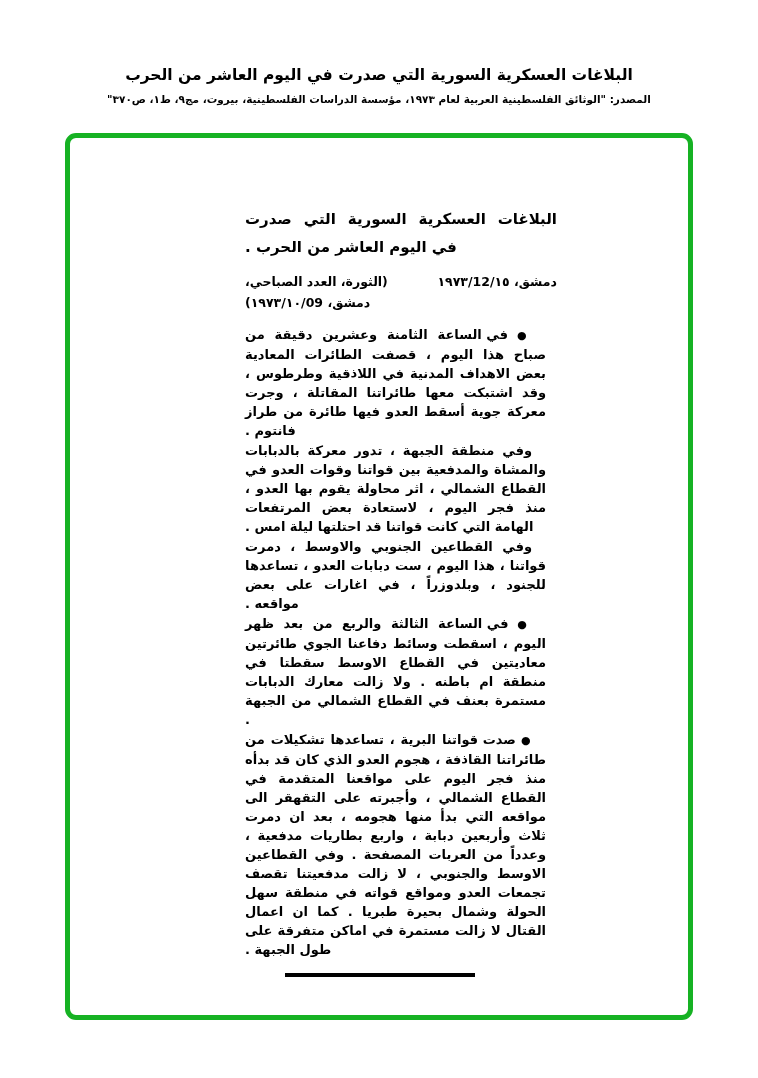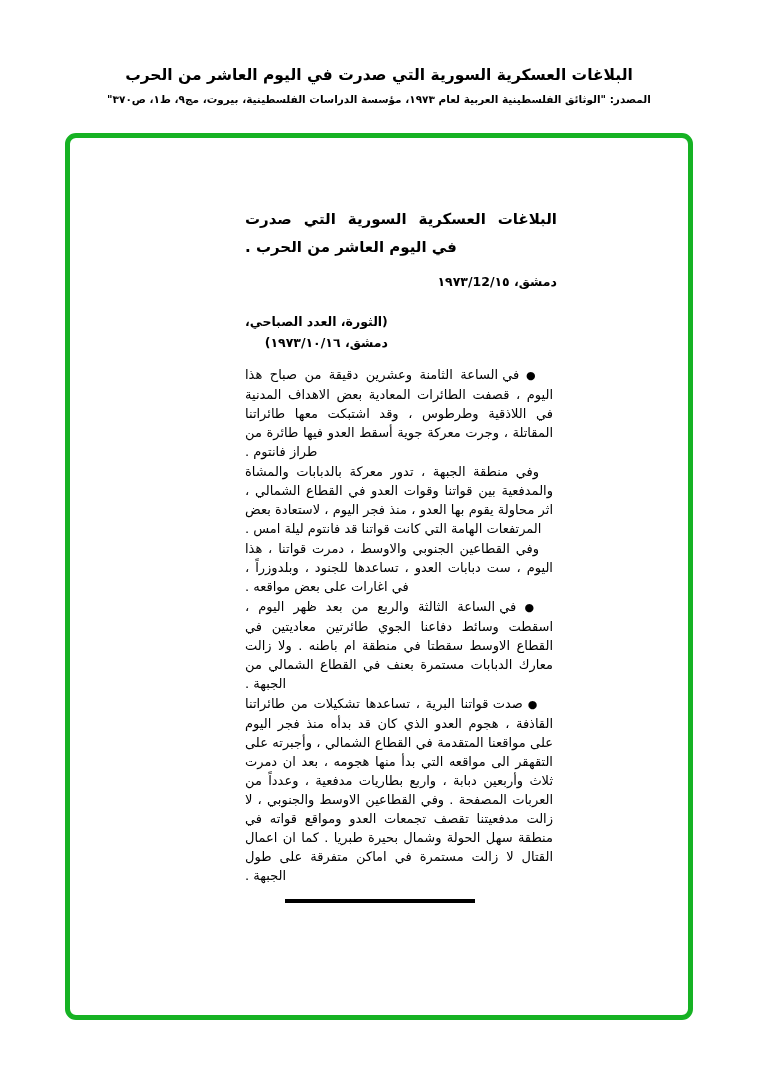--- a/index.html
+++ b/index.html
@@ -39,24 +39,24 @@
     font-size:15px;font-weight:bold;line-height:28px;
     text-align:justify;text-align-last:left;
     margin:0 0 10px 0;
   }
   .dateline{
     display:flex;justify-content:space-between;align-items:flex-start;
     font-size:12.5px;font-weight:bold;line-height:21px;
     margin:0 0 12px 0;
   }
   .dateline-date{white-space:nowrap;}
-  .dateline-publication{text-align:right;margin-top:40px;}
+  .dateline-publication{text-align:left;}
   .paragraphs p{
-    margin:0 4px 1px 0;
-    font-size:13px;font-weight:normal;line-height:19px;
+    margin:0 11px 1px 0;
+    font-size:13px;font-weight:bold;line-height:19px;
     text-align:justify;text-align-last:left;
     text-indent:14px;
   }
   .bullet{font-size:11px;}
   .separator-line{
     width:190px;height:4px;background:#000;
     margin:14px auto 0 40px;
   }
 </style>
 </head>
@@ -71,27 +71,27 @@
 
   <div class="document-frame">
     <div class="scanned-document">
 
       <div class="doc-title">البلاغات العسكرية السورية التي صدرت في اليوم العاشر من الحرب .</div>
 
       <div class="dateline">
         <div class="dateline-date">دمشق، ١٩٧٣/12/١٥</div>
         <div class="dateline-publication">
           <div>(الثورة، العدد الصباحي،</div>
-          <div>دمشق، ١٩٧٣/١٠/١٦)</div>
+          <div>دمشق، ١٩٧٣/١٠/09)</div>
         </div>
       </div>
 
       <div class="paragraphs">
           <p><span class="bullet">● </span>في الساعة الثامنة وعشرين دقيقة من صباح هذا اليوم ، قصفت الطائرات المعادية بعض الاهداف المدنية في اللاذقية وطرطوس ، وقد اشتبكت معها طائراتنا المقاتلة ، وجرت معركة جوية أسقط العدو فيها طائرة من طراز فانتوم .</p>
-          <p>وفي منطقة الجبهة ، تدور معركة بالدبابات والمشاة والمدفعية بين قواتنا وقوات العدو في القطاع الشمالي ، اثر محاولة يقوم بها العدو ، منذ فجر اليوم ، لاستعادة بعض المرتفعات الهامة التي كانت قواتنا قد فانتوم ليلة امس .</p>
+          <p>وفي منطقة الجبهة ، تدور معركة بالدبابات والمشاة والمدفعية بين قواتنا وقوات العدو في القطاع الشمالي ، اثر محاولة يقوم بها العدو ، منذ فجر اليوم ، لاستعادة بعض المرتفعات الهامة التي كانت قواتنا قد احتلتها ليلة امس .</p>
           <p>وفي القطاعين الجنوبي والاوسط ، دمرت قواتنا ، هذا اليوم ، ست دبابات العدو ، تساعدها للجنود ، وبلدوزراً ، في اغارات على بعض مواقعه .</p>
           <p><span class="bullet">● </span>في الساعة الثالثة والربع من بعد ظهر اليوم ، اسقطت وسائط دفاعنا الجوي طائرتين معاديتين في القطاع الاوسط سقطتا في منطقة ام باطنه . ولا زالت معارك الدبابات مستمرة بعنف في القطاع الشمالي من الجبهة .</p>
           <p><span class="bullet">● </span>صدت قواتنا البرية ، تساعدها تشكيلات من طائراتنا القاذفة ، هجوم العدو الذي كان قد بدأه منذ فجر اليوم على مواقعنا المتقدمة في القطاع الشمالي ، وأجبرته على التقهقر الى مواقعه التي بدأ منها هجومه ، بعد ان دمرت ثلاث وأربعين دبابة ، واربع بطاريات مدفعية ، وعدداً من العربات المصفحة . وفي القطاعين الاوسط والجنوبي ، لا زالت مدفعيتنا تقصف تجمعات العدو ومواقع قواته في منطقة سهل الحولة وشمال بحيرة طبريا . كما ان اعمال القتال لا زالت مستمرة في اماكن متفرقة على طول الجبهة .</p>
         </div>
 
       <div class="separator-line"></div>
 
     </div>
   </div>
 

